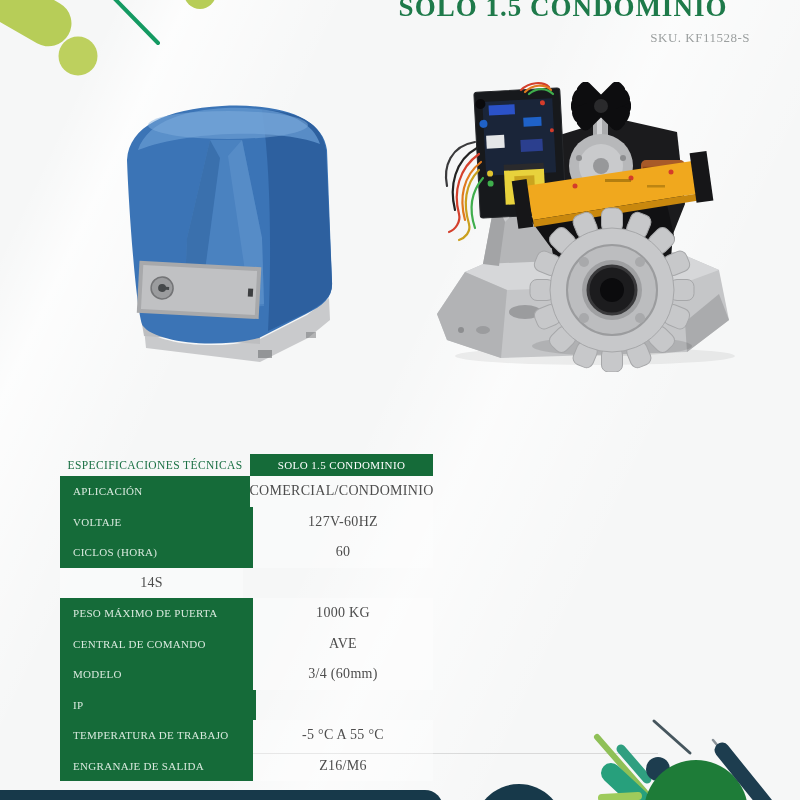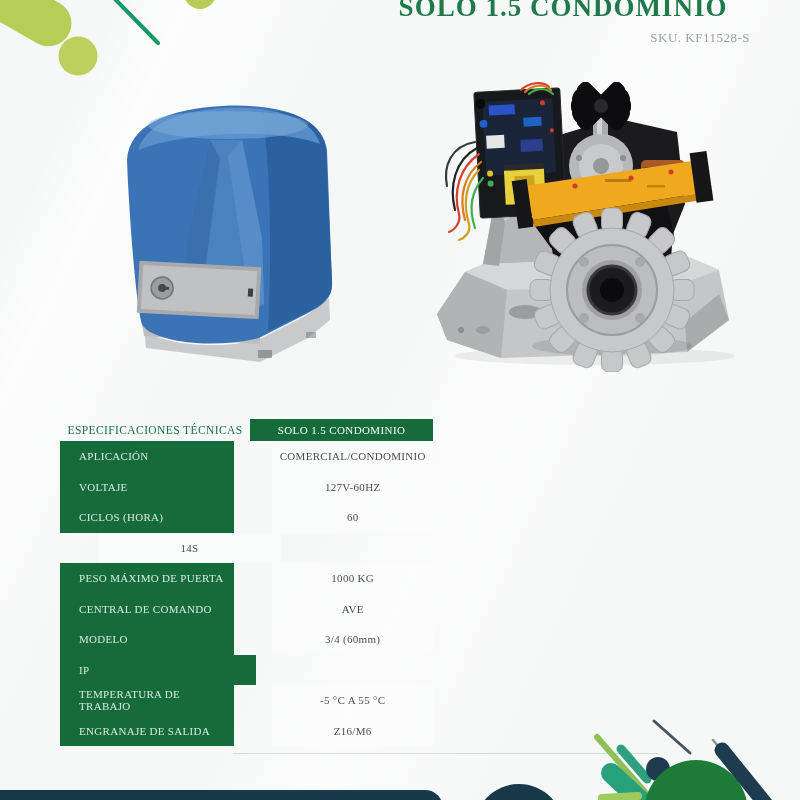--- a/index.html
+++ b/index.html
@@ -14,30 +14,30 @@
     z-index:0;}
   .decor{position:absolute;z-index:1;}
   .title{position:absolute;left:383px;top:-6px;width:360px;text-align:center;
          font-size:27px;line-height:1;font-weight:700;color:#1e7a4a;letter-spacing:1px;z-index:2;}
   .sku{position:absolute;right:50px;top:30px;font-size:13px;color:#9b9f9f;letter-spacing:.5px;z-index:2;}
   .product{position:absolute;z-index:2;}
   .product.cover{left:110px;top:98px;}
   .product.mech{left:425px;top:82px;}
   
   .spec-table{position:absolute;left:60px;top:419px;width:373px;z-index:3;}
-  .thead{display:flex;height:22px;}
+  .thead{display:flex;height:22px;margin-top:35px;}
   .th-left{width:190px;display:flex;align-items:center;justify-content:center;
            color:#1a7044;font-size:11.5px;letter-spacing:.4px;}
   .th-right{width:183px;background:#156b39;color:#ffffff;font-size:11px;letter-spacing:.4px;
             display:flex;align-items:center;justify-content:center;}
   .tr{display:flex;height:30.5px;}
   .td-label{width:196px;box-sizing:border-box;background:#156b39;color:#d9e9de;
-            font-size:11px;letter-spacing:.3px;display:flex;align-items:center;padding-left:19px;}
-  .td-value{width:183px;color:#4d4d4d;font-size:11px;letter-spacing:.3px;
-            display:flex;align-items:center;justify-content:center;background:rgba(255,255,255,.35);margin-left:38px;}
+            font-size:11px;letter-spacing:.3px;display:flex;align-items:center;padding-left:13px;}
+  .td-value{width:183px;color:#4d4d4d;font-size:14px;letter-spacing:.3px;
+            display:flex;align-items:center;justify-content:center;background:rgba(255,255,255,.35);}
   .divider{position:absolute;left:233px;top:753px;width:425px;height:1px;
            background:rgba(150,150,150,.3);z-index:1;}
   .bottom-bar{position:absolute;left:-20px;top:790px;width:463px;height:30px;
               background:#17394a;border-radius:0 18px 0 0;z-index:2;}
   .bottom-circle{position:absolute;left:474px;top:784px;width:90px;height:90px;border-radius:50%;
                  background:#17394a;z-index:2;}
 </style>
 </head>
 <body>
 

